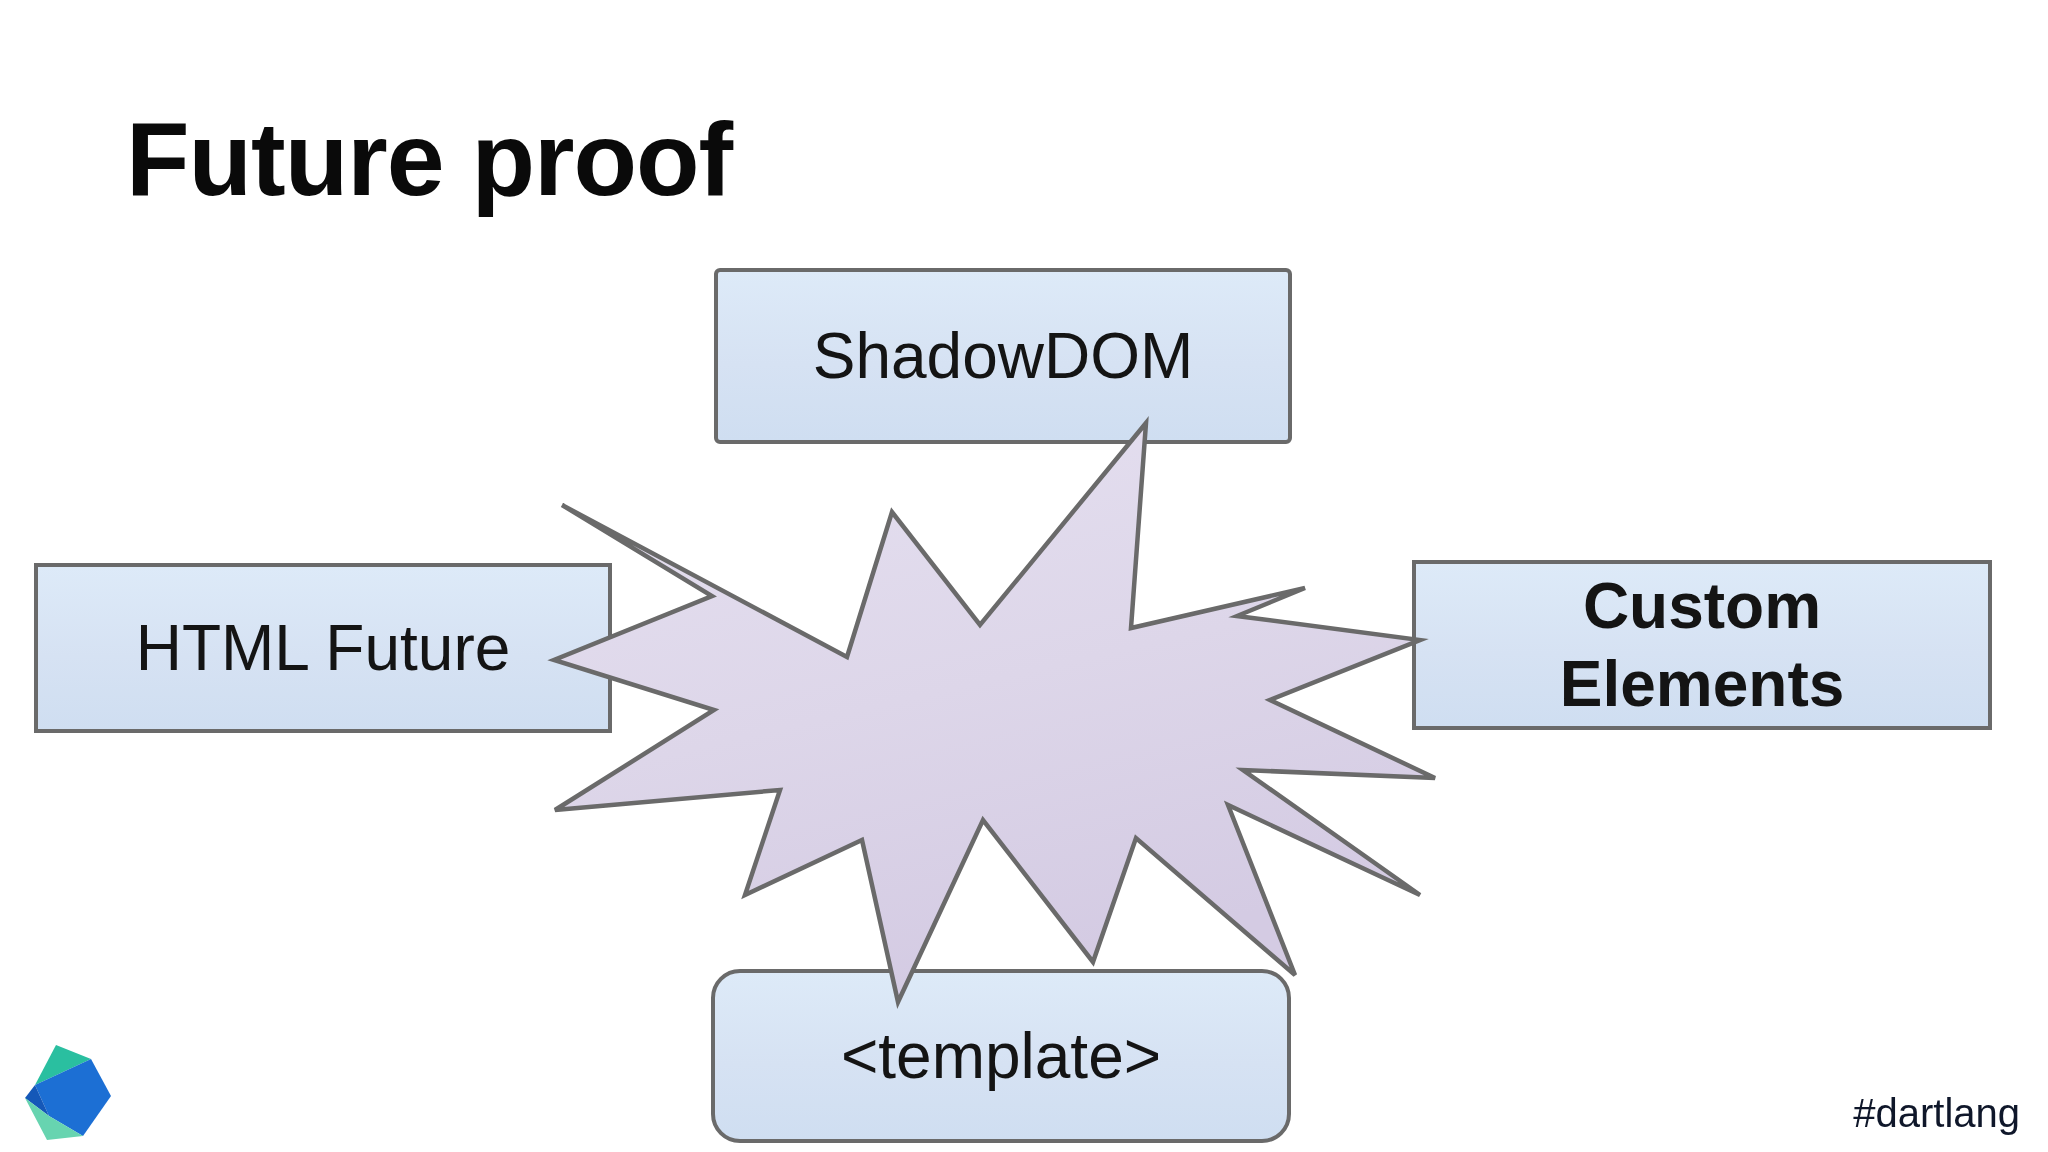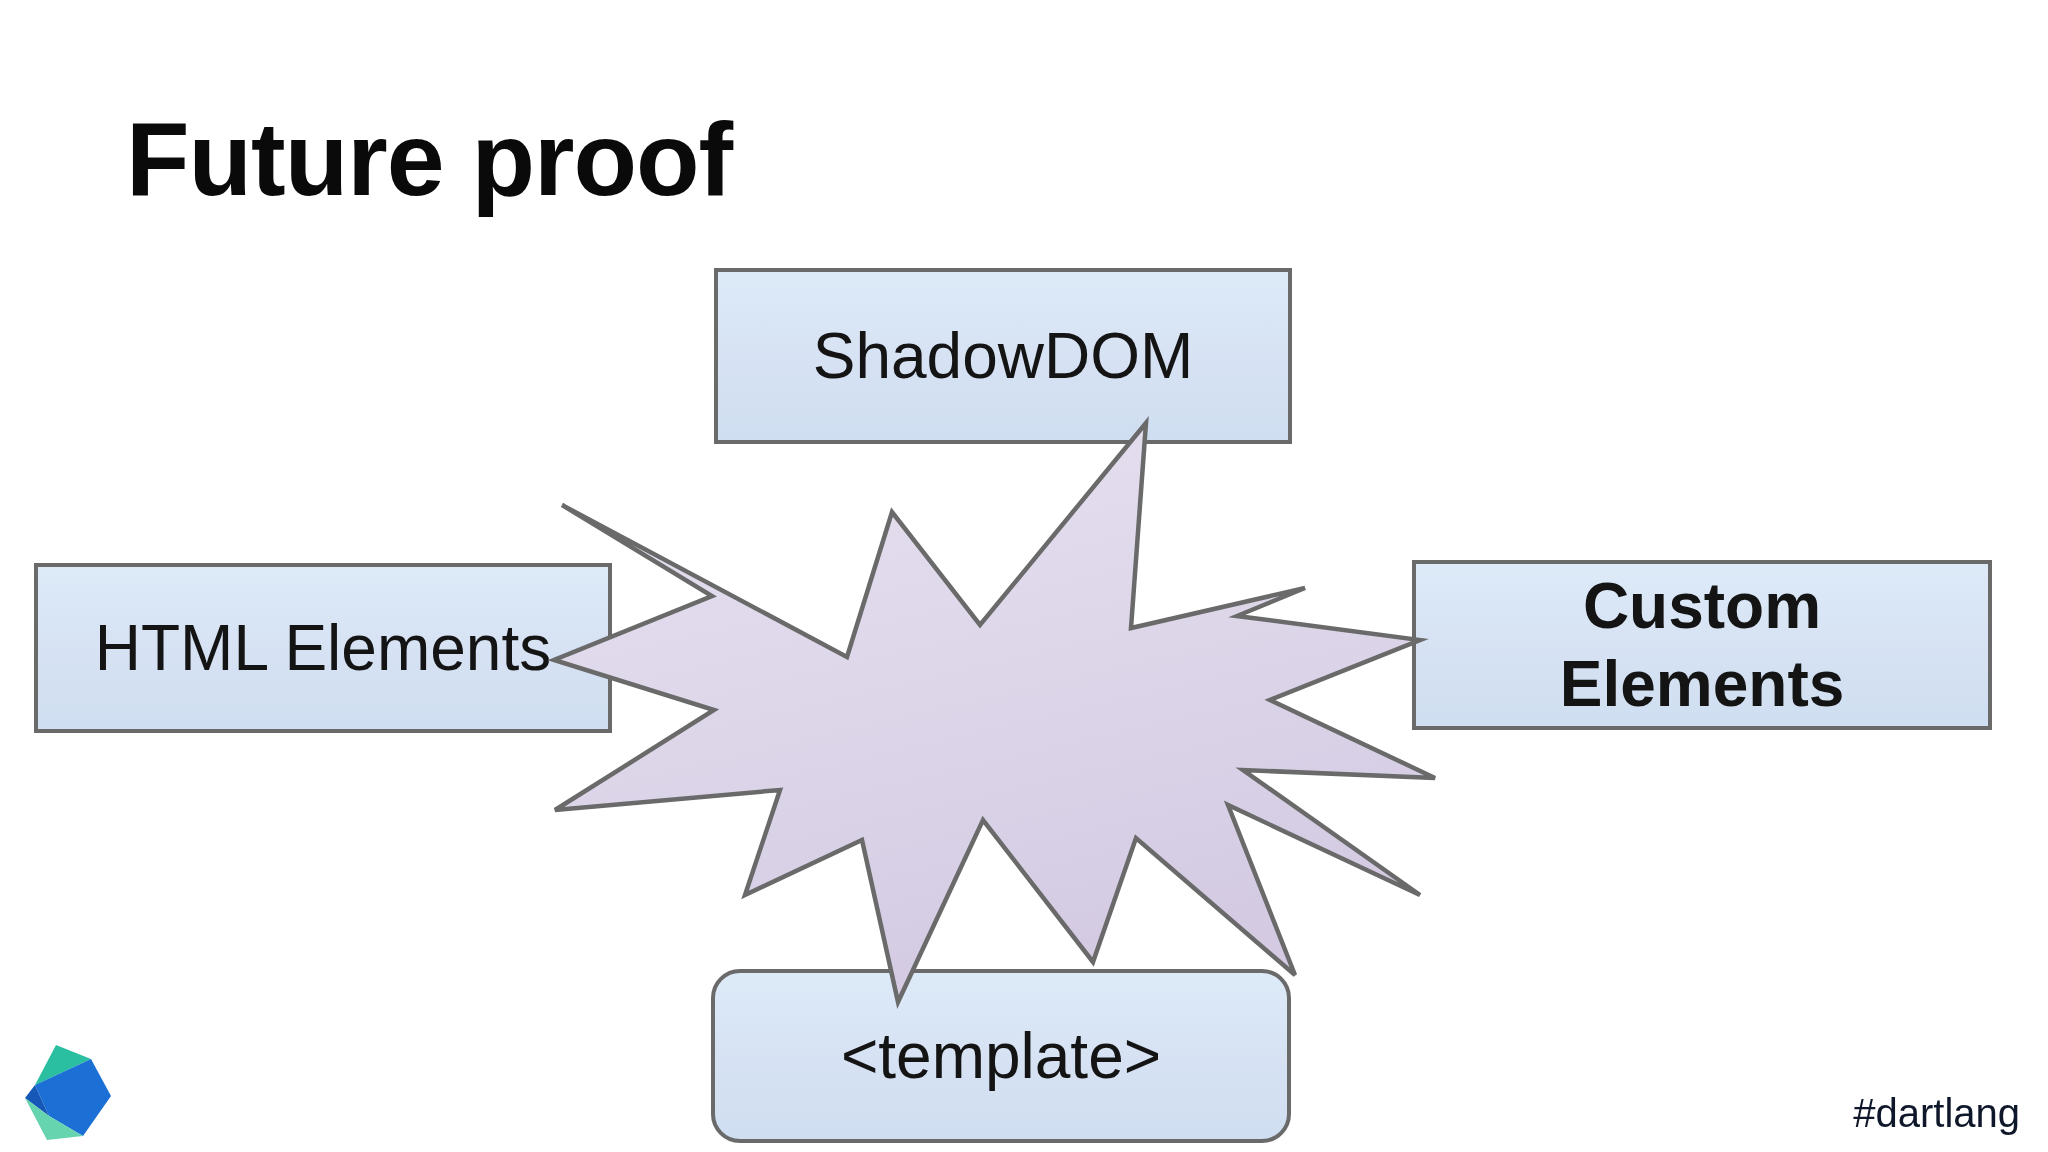--- a/index.html
+++ b/index.html
@@ -37,21 +37,21 @@
     background: linear-gradient(180deg, #ddeaf8 0%, #d6e2f3 55%, #cfdef1 100%);
     display: flex;
     align-items: center;
     justify-content: center;
     text-align: center;
     color: #141414;
     font-size: 64px;
     line-height: 1.22;
     z-index: 1;
   }
-  .box--shadowdom      { left: 714px;  top: 268px; width: 578px; height: 176px; }
+  .box--shadowdom      { left: 714px;  top: 268px; width: 578px; height: 176px; border-radius: 6px; }
   .box--html-imports   { left: 34px;   top: 563px; width: 578px; height: 170px; }
   .box--custom-elements{ left: 1412px; top: 560px; width: 580px; height: 170px; }
   .box--template       { left: 711px;  top: 969px; width: 580px; height: 174px; border-radius: 29px; }
   .box--custom-elements .spec-box-label { max-width: 430px; font-weight: bold; }
 
   
   .starburst-svg {
     position: absolute;
     left: 0; top: 0;
     width: 2048px;
@@ -95,21 +95,21 @@
 
 <div class="slide">
 
   <h1 class="slide-title">Future proof</h1>
 
   <div class="spec-box box--shadowdom">
     <span class="spec-box-label">ShadowDOM</span>
   </div>
 
   <div class="spec-box box--html-imports">
-    <span class="spec-box-label">HTML Elements</span>
+    <span class="spec-box-label">HTML Future</span>
   </div>
 
   <div class="spec-box box--custom-elements">
     <span class="spec-box-label">Custom Elements</span>
   </div>
 
   <div class="spec-box box--template">
     <span class="spec-box-label">&lt;template&gt;</span>
   </div>
 

